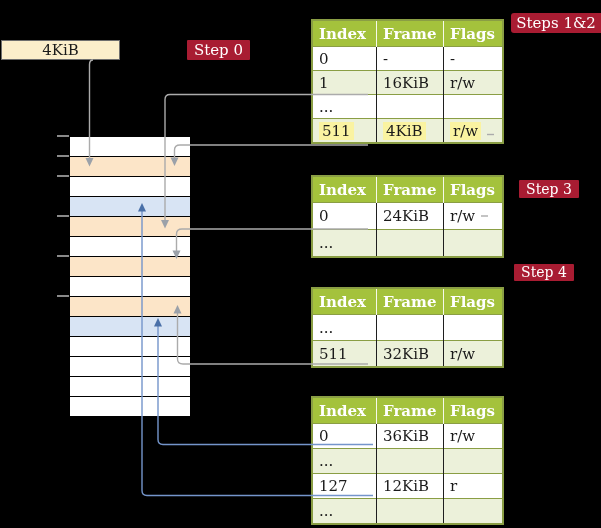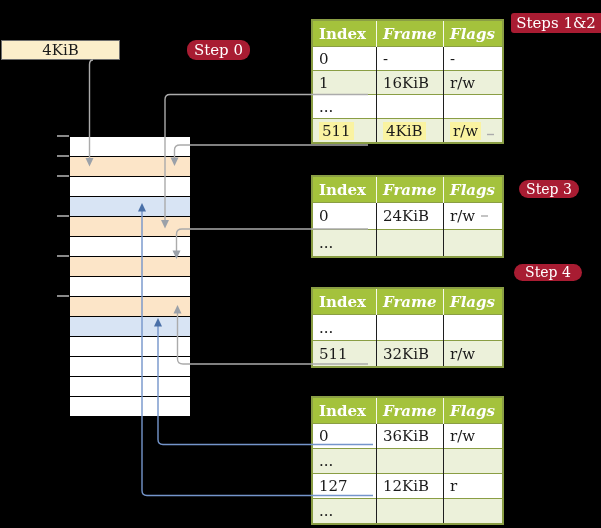--- a/index.html
+++ b/index.html
@@ -6,41 +6,41 @@
   #canvas{position:relative;width:601px;height:528px;background:#000;overflow:hidden;
           font-family:"DejaVu Serif","Liberation Serif",serif;}
 
   
   .page-box{position:absolute;left:1px;top:40px;width:117px;height:18px;
             background:var(--cream);border:1px solid #6e6e6e;color:#1a1a1a;
             font-size:15px;line-height:18px;text-align:center;}
 
   
   .steplabel{position:absolute;background:var(--red);color:#fff;text-align:center;
-             border-radius:9px;}
+             border-radius:1px;}
   .sl0{left:187px;top:40px;width:63px;height:20px;font-size:15px;line-height:20px;}
   .sl12{left:511px;top:13px;width:90px;height:20px;font-size:15px;line-height:20px;border-radius:3px 0 0 3px;}
   .sl3{left:519px;top:156px;width:60px;height:18px;font-size:14px;line-height:18px;margin-top:24px;}
-  .sl4{left:514px;top:264px;width:68px;height:17px;font-size:14px;line-height:17px;}
+  .sl4{left:514px;top:264px;width:60px;height:17px;font-size:14px;line-height:17px;}
 
   
   #memcol{position:absolute;left:70px;top:136px;width:120px;border-top:1px solid #000;}
   .mrow{height:19px;border-bottom:1px solid #000;}
   .mrow.white{background:#ffffff;}
   .mrow.peach{background:var(--peach);}
   .mrow.blue{background:var(--lblue);}
   .tick{position:absolute;left:57px;width:12px;height:2px;background:#8a8a8a;}
 
   
   table.ptable{position:absolute;left:311px;width:169px;border-collapse:collapse;
                table-layout:fixed;color:#1a1a1a;font-size:15px;
                border:2px solid var(--olive);}
   table.ptable th{background:var(--green);color:#fff;font-weight:bold;text-align:left;
                   padding:0 0 0 6px;height:25px;font-size:15px;}
-  table.ptable th + th{border-left:1px solid rgba(255,255,255,0.9);font-style:italic;}
+  table.ptable th + th{border-left:1px solid rgba(255,255,255,0.9);}
   table.ptable td{padding:0 0 0 6px;background:#fff;}
   table.ptable td + td{border-left:1px solid #1f1f1f;}
   table.ptable tbody tr{border-top:1px solid var(--olive);}
   table.ptable tr.shaded td{background:var(--lgreen);}
   .t1{top:19px;}  .t1 td{height:23px;}
   .t2{top:175px;} .t2 td{height:26px;}
   .t3{top:287px;} .t3 td{height:25px;}
   .t4{top:396px;} .t4 td{height:24px;}
   .colA{width:57px;margin-left:38px;} .colB{width:60px;} .colC{width:52px;margin-top:26px;}
   .hl{background:var(--yellow);padding:0 3px;}

